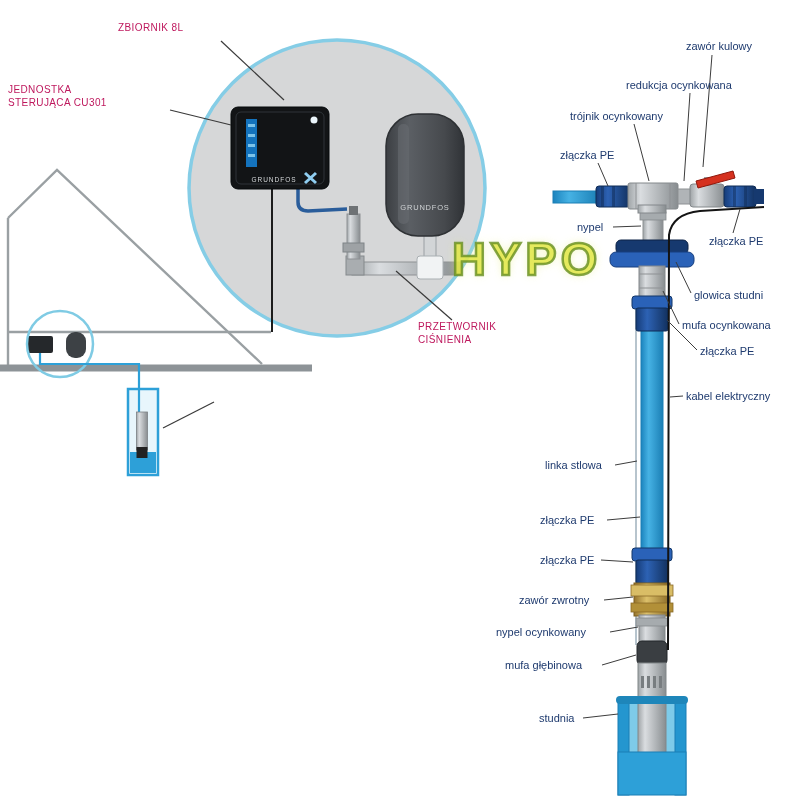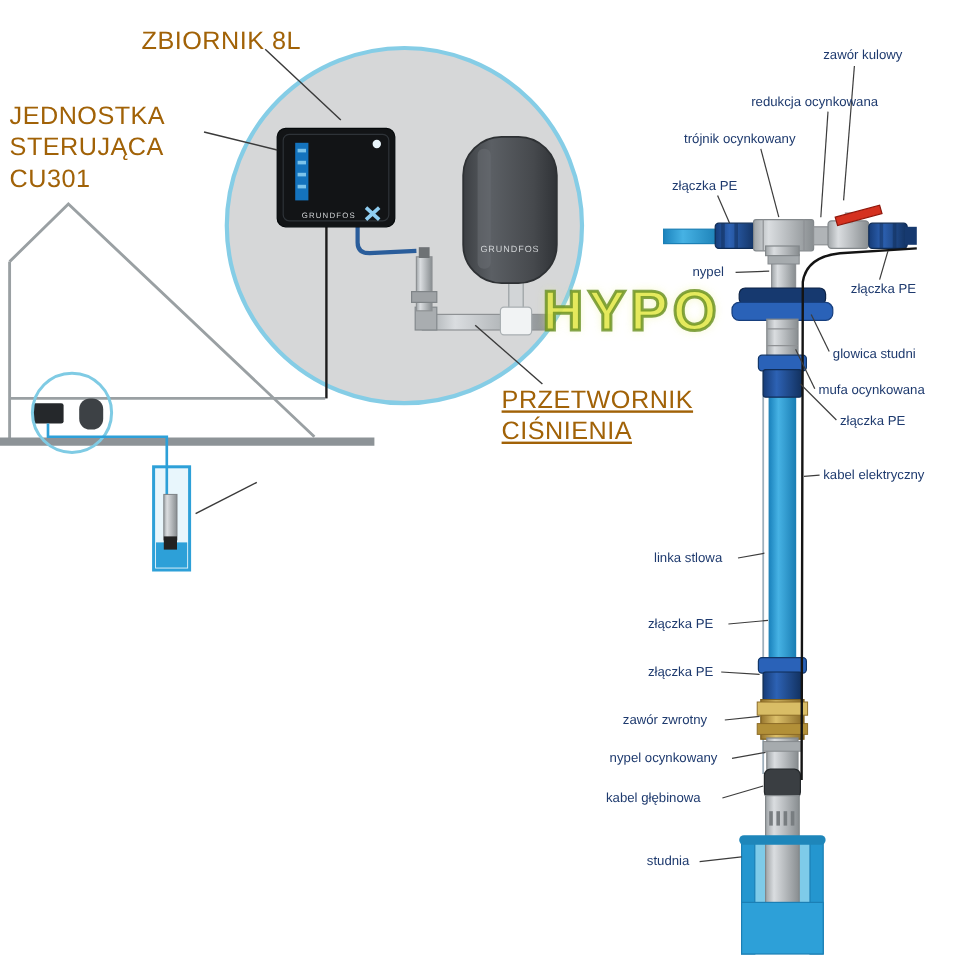--- a/index.html
+++ b/index.html
@@ -3,21 +3,21 @@
 <meta charset="utf-8">
 <style>
   html,body { margin:0; padding:0; background:#fff; }
   .stage {
     position:relative; width:800px; height:800px; background:#ffffff;
     overflow:hidden; font-family:"Liberation Sans", sans-serif;
   }
   .stage svg { position:absolute; left:0; top:0; }
   .lbl { position:absolute; white-space:nowrap; }
   .big {
-    color:#a16207; font-size:21px; letter-spacing:.4px;
+    color:#be185d; font-size:10px; letter-spacing:.4px;
     white-space:pre-line; line-height:1.25;
   }
   .center { text-align:left; }
   .pl { color:#1e3a6e; font-size:11px; }
   .caption {
     position:absolute; left:45px; top:681px; width:400px;
     border:2px solid #2e2e2e; color:#555555; font-size:20px;
     text-align:center; padding:11px 4px; white-space:pre-line;
     line-height:1.5; letter-spacing:.3px; background:#fff;
   }
@@ -217,37 +217,37 @@
     <line x1="604" y1="600" x2="633" y2="597"></line>
     <line x1="610" y1="632" x2="638" y2="627"></line>
     <line x1="602" y1="665" x2="636" y2="655"></line>
     <line x1="583" y1="718" x2="618" y2="714"></line>
   </g>
 </svg>
 
 <div class="lbl big" style="left:118px; top:22px;">ZBIORNIK 8L</div>
 <div class="lbl big center" style="left:8px; top:84px; width:165px;">JEDNOSTKA
 STERUJĄCA CU301</div>
-<div class="lbl big center" style="left:418px; top:321px; width:150px;text-decoration:underline;">PRZETWORNIK
+<div class="lbl big center" style="left:418px; top:321px; width:150px;">PRZETWORNIK
 CIŚNIENIA</div>
 
 <div class="lbl pl" style="left:686px; top:40px;">zawór kulowy</div>
 <div class="lbl pl" style="left:626px; top:79px;">redukcja ocynkowana</div>
 <div class="lbl pl" style="left:570px; top:110px;">trójnik ocynkowany</div>
 <div class="lbl pl" style="left:560px; top:149px;">złączka PE</div>
 <div class="lbl pl" style="left:577px; top:221px;">nypel</div>
 <div class="lbl pl" style="left:709px; top:235px;">złączka PE</div>
 <div class="lbl pl" style="left:694px; top:289px;">glowica studni</div>
 <div class="lbl pl" style="left:682px; top:319px;">mufa ocynkowana</div>
 <div class="lbl pl" style="left:700px; top:345px;">złączka PE</div>
 <div class="lbl pl" style="left:686px; top:390px;">kabel elektryczny</div>
 <div class="lbl pl" style="left:545px; top:459px;">linka stlowa</div>
 <div class="lbl pl" style="left:540px; top:514px;">złączka PE</div>
 <div class="lbl pl" style="left:540px; top:554px;">złączka PE</div>
 <div class="lbl pl" style="left:519px; top:594px;">zawór zwrotny</div>
-<div class="lbl pl" style="left:508px; top:626px;">nypel ocynkowany</div>
-<div class="lbl pl" style="left:505px; top:659px;">kabel głębinowa</div>
+<div class="lbl pl" style="left:496px; top:626px;">nypel ocynkowany</div>
+<div class="lbl pl" style="left:505px; top:659px;">mufa głębinowa</div>
 <div class="lbl pl" style="left:539px; top:712px;">studnia</div>
 
 
 <div class="watermark">HYPO</div>
 
 </div>
 
 </body></html>

